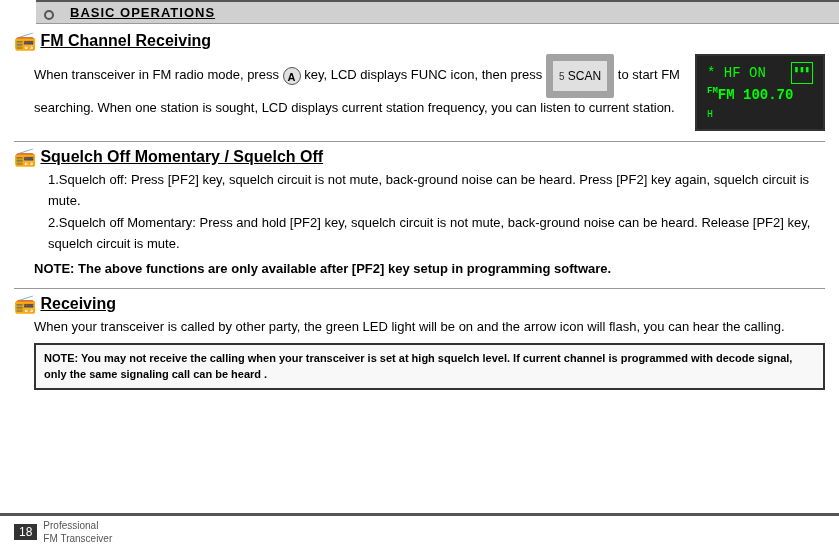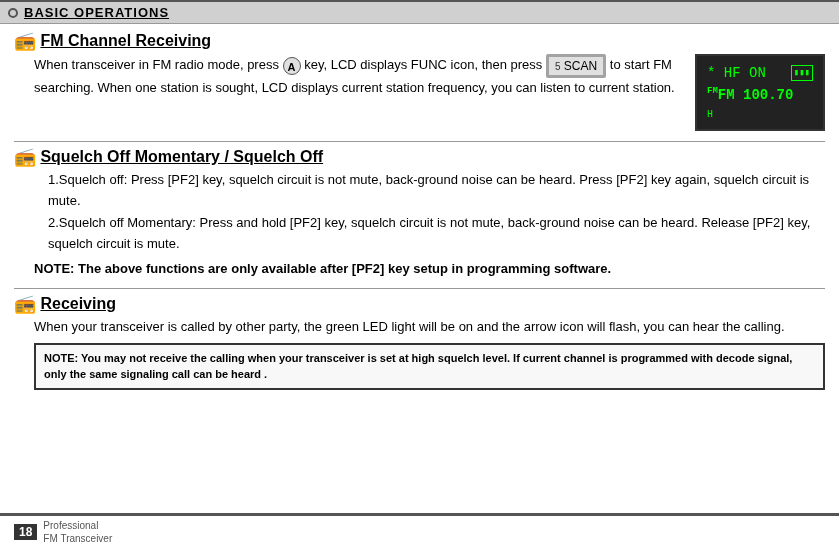--- a/index.html
+++ b/index.html
@@ -14,22 +14,23 @@
       position: relative;
     }
 
     
     .header-bar {
       background: #d0d0d0;
       border-top: 2px solid #555;
       border-bottom: 1px solid #999;
       padding: 3px 8px;
       display: flex;
-      align-items: center;
-      gap: 6px;
+      align-items: flex-end;
+      gap: 16px;
+      margin-left: 36px;
     }
     .header-circle {
       width: 10px;
       height: 10px;
       border-radius: 50%;
       border: 2px solid #555;
       background: transparent;
       flex-shrink: 0;
     }
     .header-title {
@@ -84,33 +85,32 @@
       font-family: 'Courier New', monospace;
       font-size: 13px;
       padding: 6px 10px;
       min-width: 130px;
       line-height: 1.6;
       position: relative;
     }
     .fm-display-top {
       display: flex;
       justify-content: space-between;
-      align-items: center;
     }
     .fm-battery {
       font-size: 9px;
       border: 1px solid #00ff00;
       padding: 0 2px;
       margin-left: 4px;
     }
     .scan-key {
       display: inline-block;
-      border: 3px solid #a3a3a3;
+      border: 7px solid #a3a3a3;
       background: #e0e0e0;
-      padding: 0 6px;
+      padding: 6px 6px;
       font-size: 12px;
       font-family: Arial, sans-serif;
       color: #000;
       border-radius: 2px;
       vertical-align: middle;
     }
     .scan-key-small {
       font-size: 10px;
       color: #333;
     }
@@ -160,21 +160,21 @@
       right: 0;
       border-top: 3px solid #555;
       padding: 3px 14px;
       display: flex;
       align-items: center;
       gap: 6px;
     }
     .page-number {
       background: #333;
       color: #fff;
-      font-weight: bold;
+      font-weight: normal;
       font-size: 12px;
       padding: 1px 5px;
       min-width: 22px;
       text-align: left;
     }
     .footer-text {
       font-size: 10px;
       color: #555;
       line-height: 1.3;
     }

